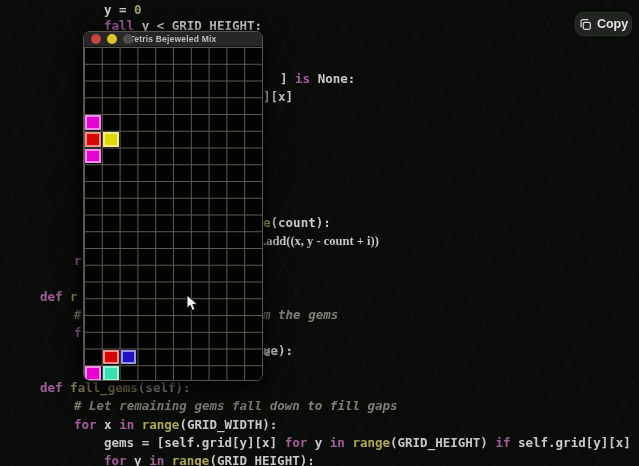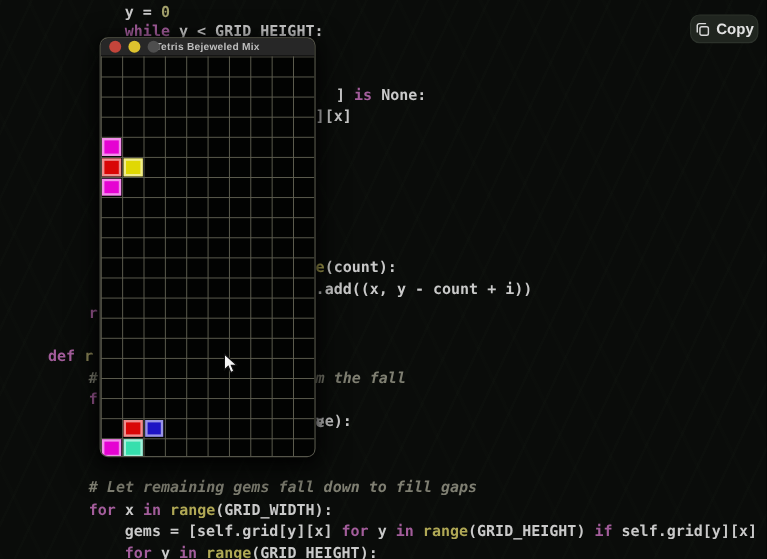--- a/index.html
+++ b/index.html
@@ -68,32 +68,33 @@
   
   #mouse-cursor{position:absolute;left:186px;top:294px;pointer-events:none;}
 </style>
 </head>
 <body>
 
 <div id="screen">
 
   <div id="code-layer">
       <div class="cl" style="left: 104px; top: 3px;"><span style="color: rgb(201, 201, 201);">y = </span><span style="color: rgb(163, 160, 107);">0</span></div>
-      <div class="cl" style="left: 104px; top: 19px;"><span style="color: rgb(163, 93, 155);">while</span><span style="color: rgb(201, 201, 201); text-align: center;"> y &lt; GRID_HEIGHT:</span></div>
+      <div class="cl" style="left: 104px; top: 19px;"><span style="color: rgb(163, 93, 155);">fall</span><span style="color: rgb(201, 201, 201); text-align: center;"> y &lt; GRID_HEIGHT:</span></div>
       <div class="cl" style="left: 280px; top: 36px; margin-top: 36px;"><span style="color: rgb(201, 201, 201);">] </span><span style="color: rgb(163, 93, 155);">is</span><span style="color: rgb(201, 201, 201);"> None:</span></div>
       <div class="cl" style="left: 263px; top: 90px;"><span style="color: rgb(201, 201, 201);">][x]</span></div>
       <div class="cl" style="left: 263px; top: 216px;"><span style="color: rgb(176, 168, 85);">e</span><span style="color: rgb(201, 201, 201);">(count):</span></div>
-      <div class="cl" style="left: 263px; top: 234px;"><span style="color: rgb(201, 201, 201);">.add((x, y - count + i))</span></div>
+      <div class="cl" style="left: 263px; top: 234px;"><span style="color: rgb(201, 201, 201); font-family: Liberation Serif, serif;">.add((x, y - count + i))</span></div>
       <div class="cl" style="left: 74px; top: 254px;"><span style="color: rgb(163, 93, 155);">r</span></div>
       <div class="cl" style="left: 40px; top: 290px;"><span style="color: rgb(163, 93, 155);">def </span><span style="color: rgb(141, 135, 88);">r</span></div>
       <div class="cl" style="left: 263px; top: 300px; margin-top: 44px;"><span style="color: rgb(201, 201, 201);">ve):</span></div>
       <div class="cl" style="left: 74px; top: 308px;"><span style="color: rgb(127, 127, 114); font-style: italic;">#</span></div>
-      <div class="cl" style="left: 263px; top: 308px;"><span style="color: rgb(127, 127, 114); font-style: italic;">m the fall</span></div>
+      <div class="cl" style="left: 263px; top: 308px;"><span style="color: rgb(127, 127, 114); font-style: italic;">m the gems</span></div>
       <div class="cl" style="left: 74px; top: 326px;"><span style="color: rgb(163, 93, 155);">f</span></div>
       <div class="cl" style="left: 263px; top: 345px;"><span style="color: rgb(201, 201, 201);">e</span></div>
+      <div class="cl" style="left: 40px; top: 381px;"><span style="color: rgb(163, 93, 155);">def </span><span style="color: rgb(141, 135, 88);">fall_gems</span><span style="color: rgb(156, 156, 156);">(self):</span></div>
       <div class="cl" style="left: 74px; top: 399px;"><span style="color: rgb(127, 127, 114); font-style: italic;"># Let remaining gems fall down to fill gaps</span></div>
       <div class="cl" style="left: 74px; top: 418px;"><span style="color: rgb(163, 93, 155);">for</span><span style="color: rgb(201, 201, 201);"> x </span><span style="color: rgb(163, 93, 155);">in</span><span style="color: rgb(201, 201, 201);"> </span><span style="color: rgb(176, 168, 85);">range</span><span style="color: rgb(201, 201, 201);">(GRID_WIDTH):</span></div>
       <div class="cl" style="left: 104px; top: 436px;"><span style="color: rgb(201, 201, 201);">gems = [self.grid[y][x] </span><span style="color: rgb(163, 93, 155);">for</span><span style="color: rgb(201, 201, 201);"> y </span><span style="color: rgb(163, 93, 155);">in</span><span style="color: rgb(201, 201, 201);"> </span><span style="color: rgb(176, 168, 85);">range</span><span style="color: rgb(201, 201, 201);">(GRID_HEIGHT) </span><span style="color: rgb(163, 93, 155);">if</span><span style="color: rgb(201, 201, 201);"> self.grid[y][x]</span></div>
       <div class="cl" style="left: 104px; top: 454px;"><span style="color: rgb(163, 93, 155);">for</span><span style="color: rgb(201, 201, 201);"> y </span><span style="color: rgb(163, 93, 155);">in</span><span style="color: rgb(201, 201, 201);"> </span><span style="color: rgb(176, 168, 85);">range</span><span style="color: rgb(201, 201, 201);">(GRID_HEIGHT):</span></div>
     </div>
 
 
   <div class="tbtn" id="copy-btn">
     <span>
       <svg width="13" height="13" viewBox="0 0 14 14" fill="none" stroke="#d8d8d8" stroke-width="1.3" stroke-linecap="round" stroke-linejoin="round">

